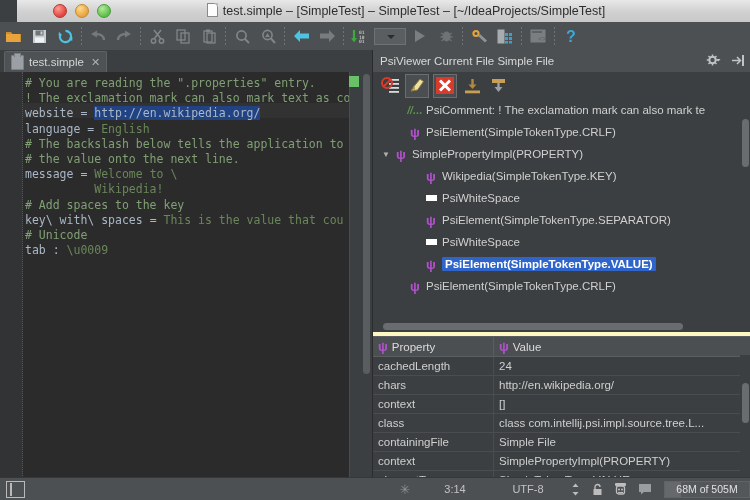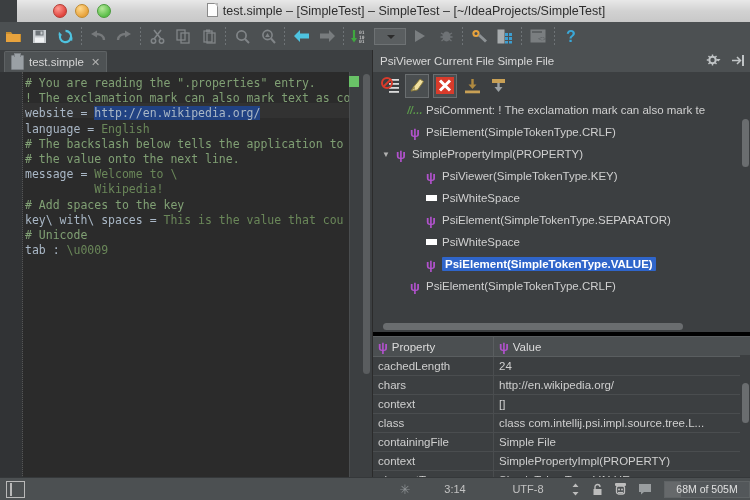--- a/index.html
+++ b/index.html
@@ -122,21 +122,21 @@
     background:#3c3f41;
   }
   .hscroll-row .thumb {
     position:absolute; left:30px; top:4px; width:155px; height:9px;
     background:#6a6d6f; border-radius:5px;
   }
 
   
   .psi-pane {
     position:absolute; left:372px; top:50px; width:378px; height:428px;
-    background:#000000; border-left:1px solid #2b2b2b;
+    background:#fef9c3; border-left:1px solid #2b2b2b;
   }
   .psi-header {
     position:absolute; left:0; top:0; width:378px; height:22px;
     background:#4c5052; border-bottom:1px solid #35383a;
     display:flex; align-items:center;
   }
   .psi-title { font-size:11.5px; color:#d8d8d8; margin-left:7px; }
   .psi-header-right { position:absolute; right:6px; top:3px; display:flex; gap:9px; align-items:center; }
 
   .psi-toolbar {
@@ -510,21 +510,21 @@
         <span class="ico">
             <span class="psi-icon-psi">ψ</span>
           </span>
         <span class="lbl">SimplePropertyImpl(PROPERTY)</span>
       </div>
       <div class="tree-row" style="padding-left:36px">
         <span class="twisty"></span>
         <span class="ico">
             <span class="psi-icon-psi">ψ</span>
           </span>
-        <span class="lbl">PsiViewer(SimpleTokenType.KEY)</span>
+        <span class="lbl">Wikipedia(SimpleTokenType.KEY)</span>
       </div>
       <div class="tree-row" style="padding-left:36px">
         <span class="twisty"></span>
         <span class="ico">
             <span class="psi-icon-ws"></span>
           </span>
         <span class="lbl">PsiWhiteSpace</span>
       </div>
       <div class="tree-row" style="padding-left:36px">
         <span class="twisty"></span>

